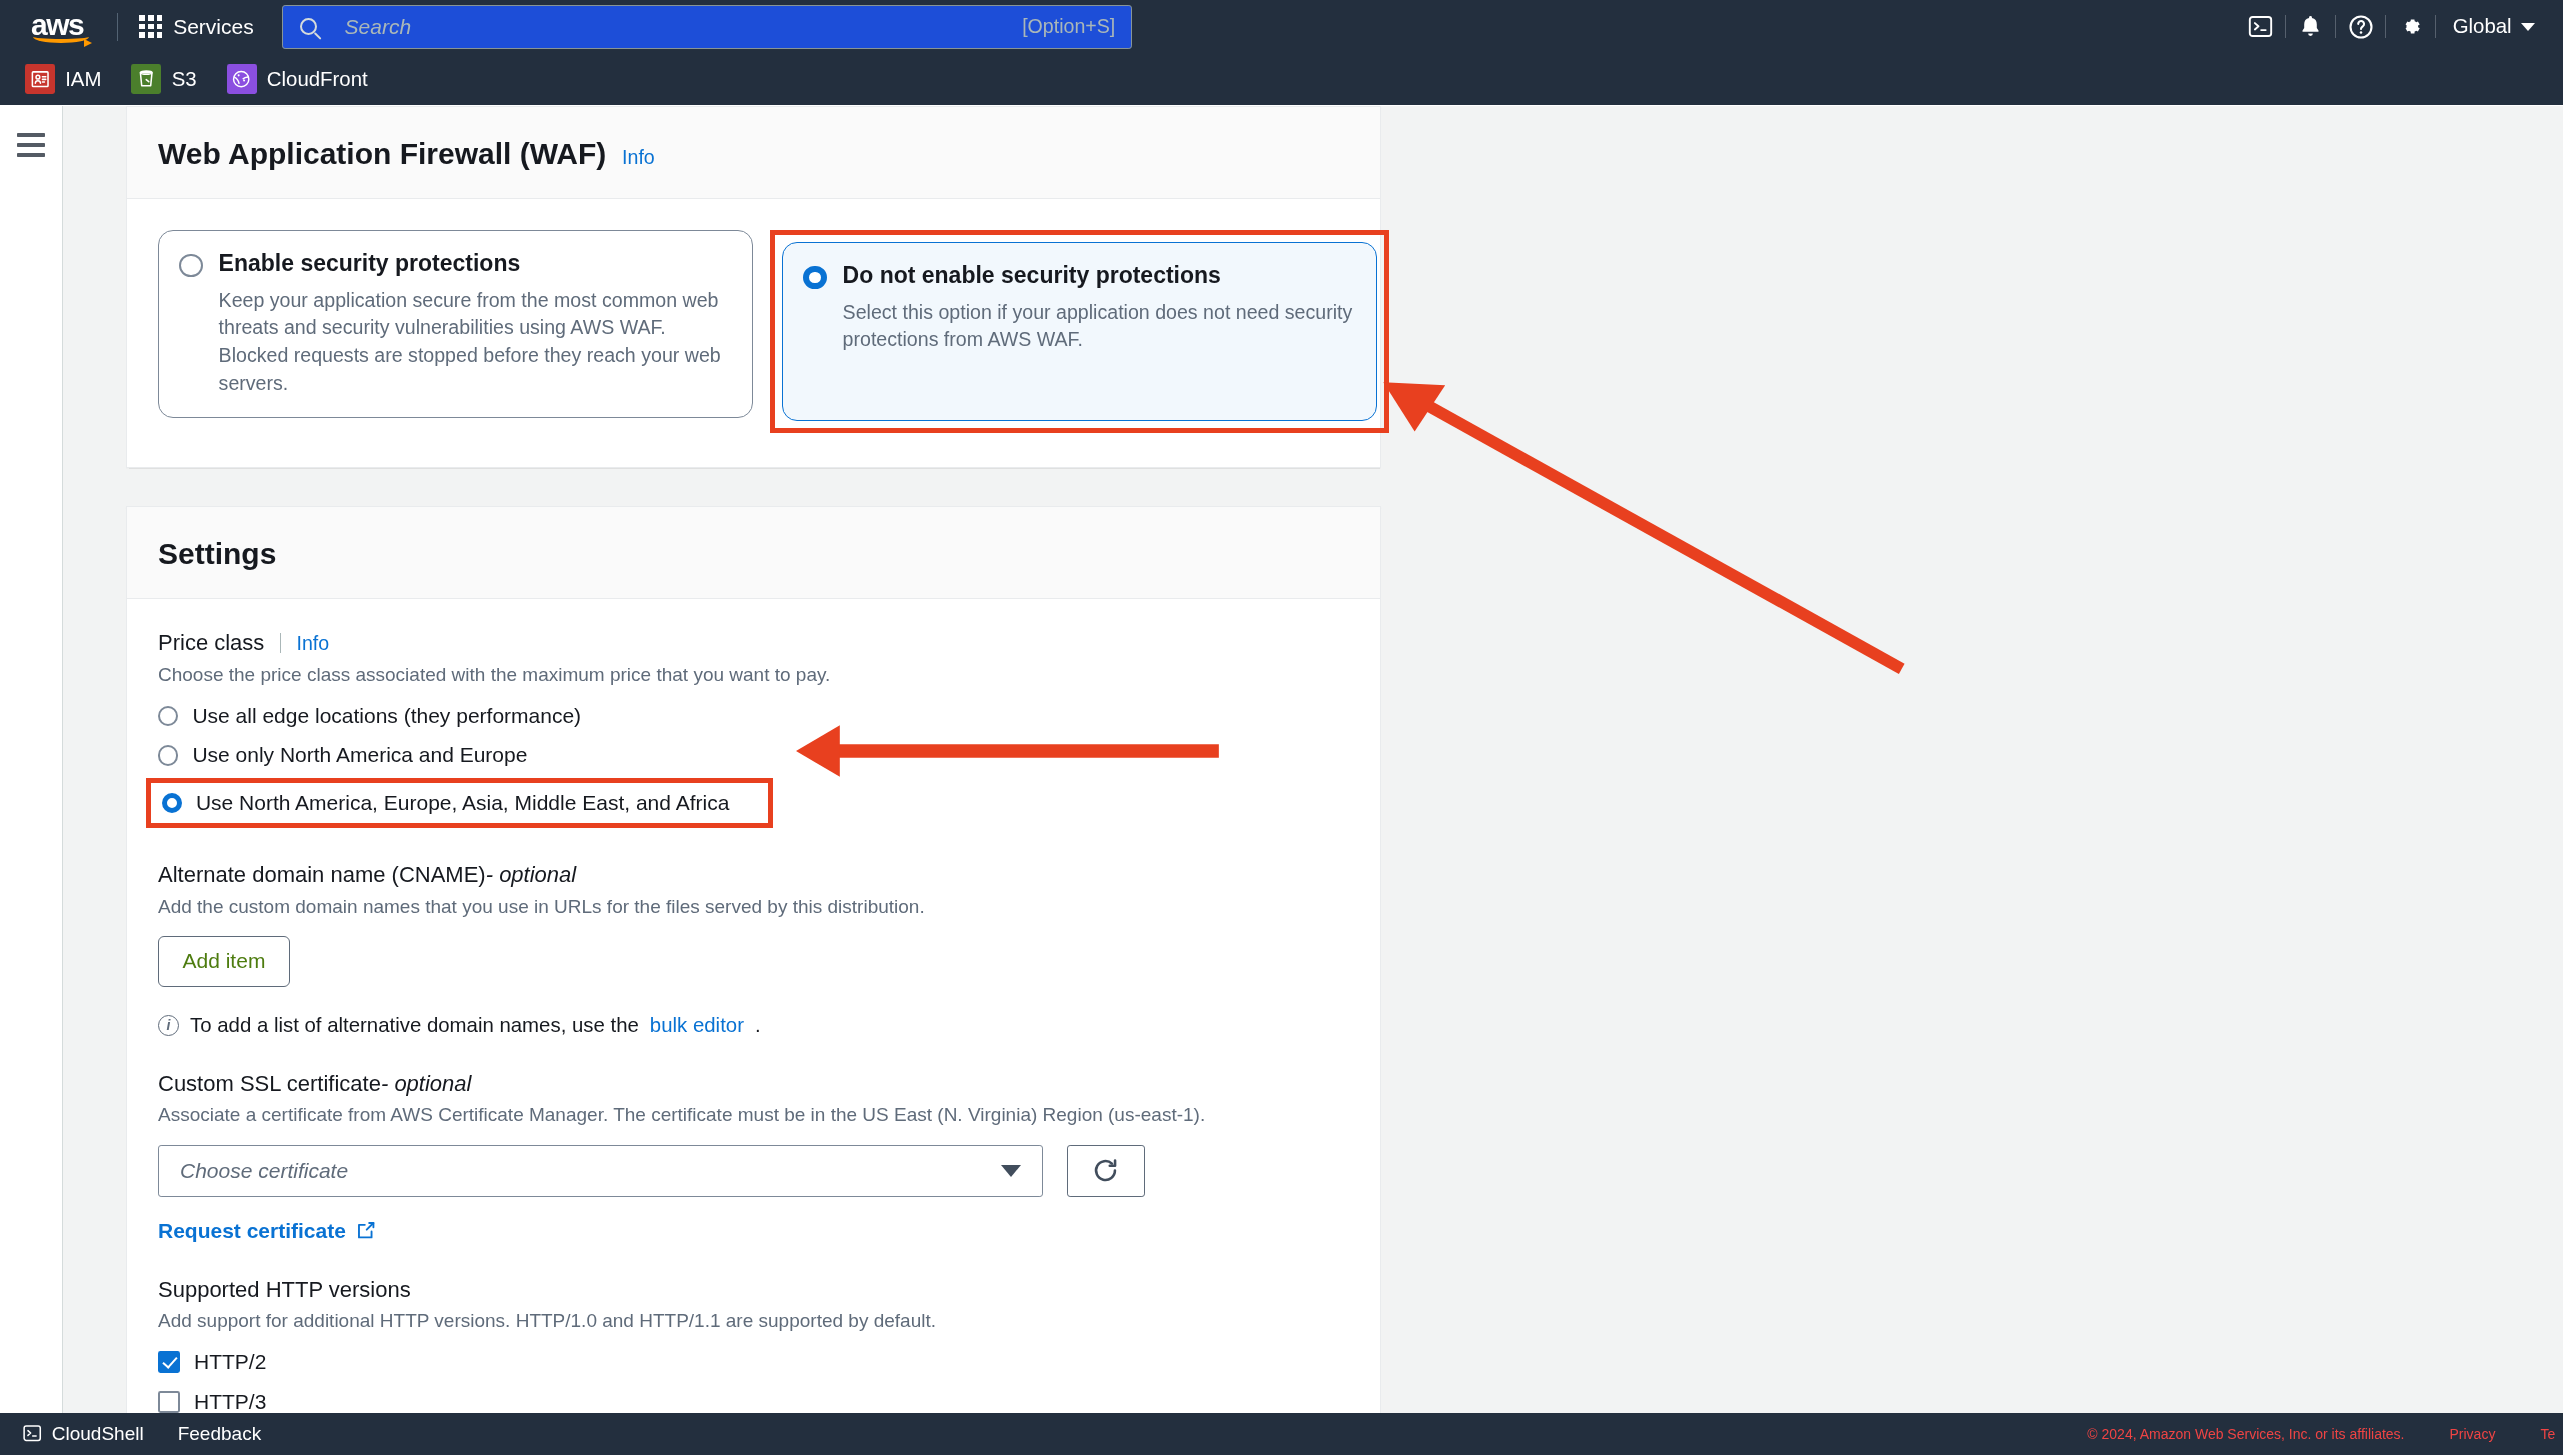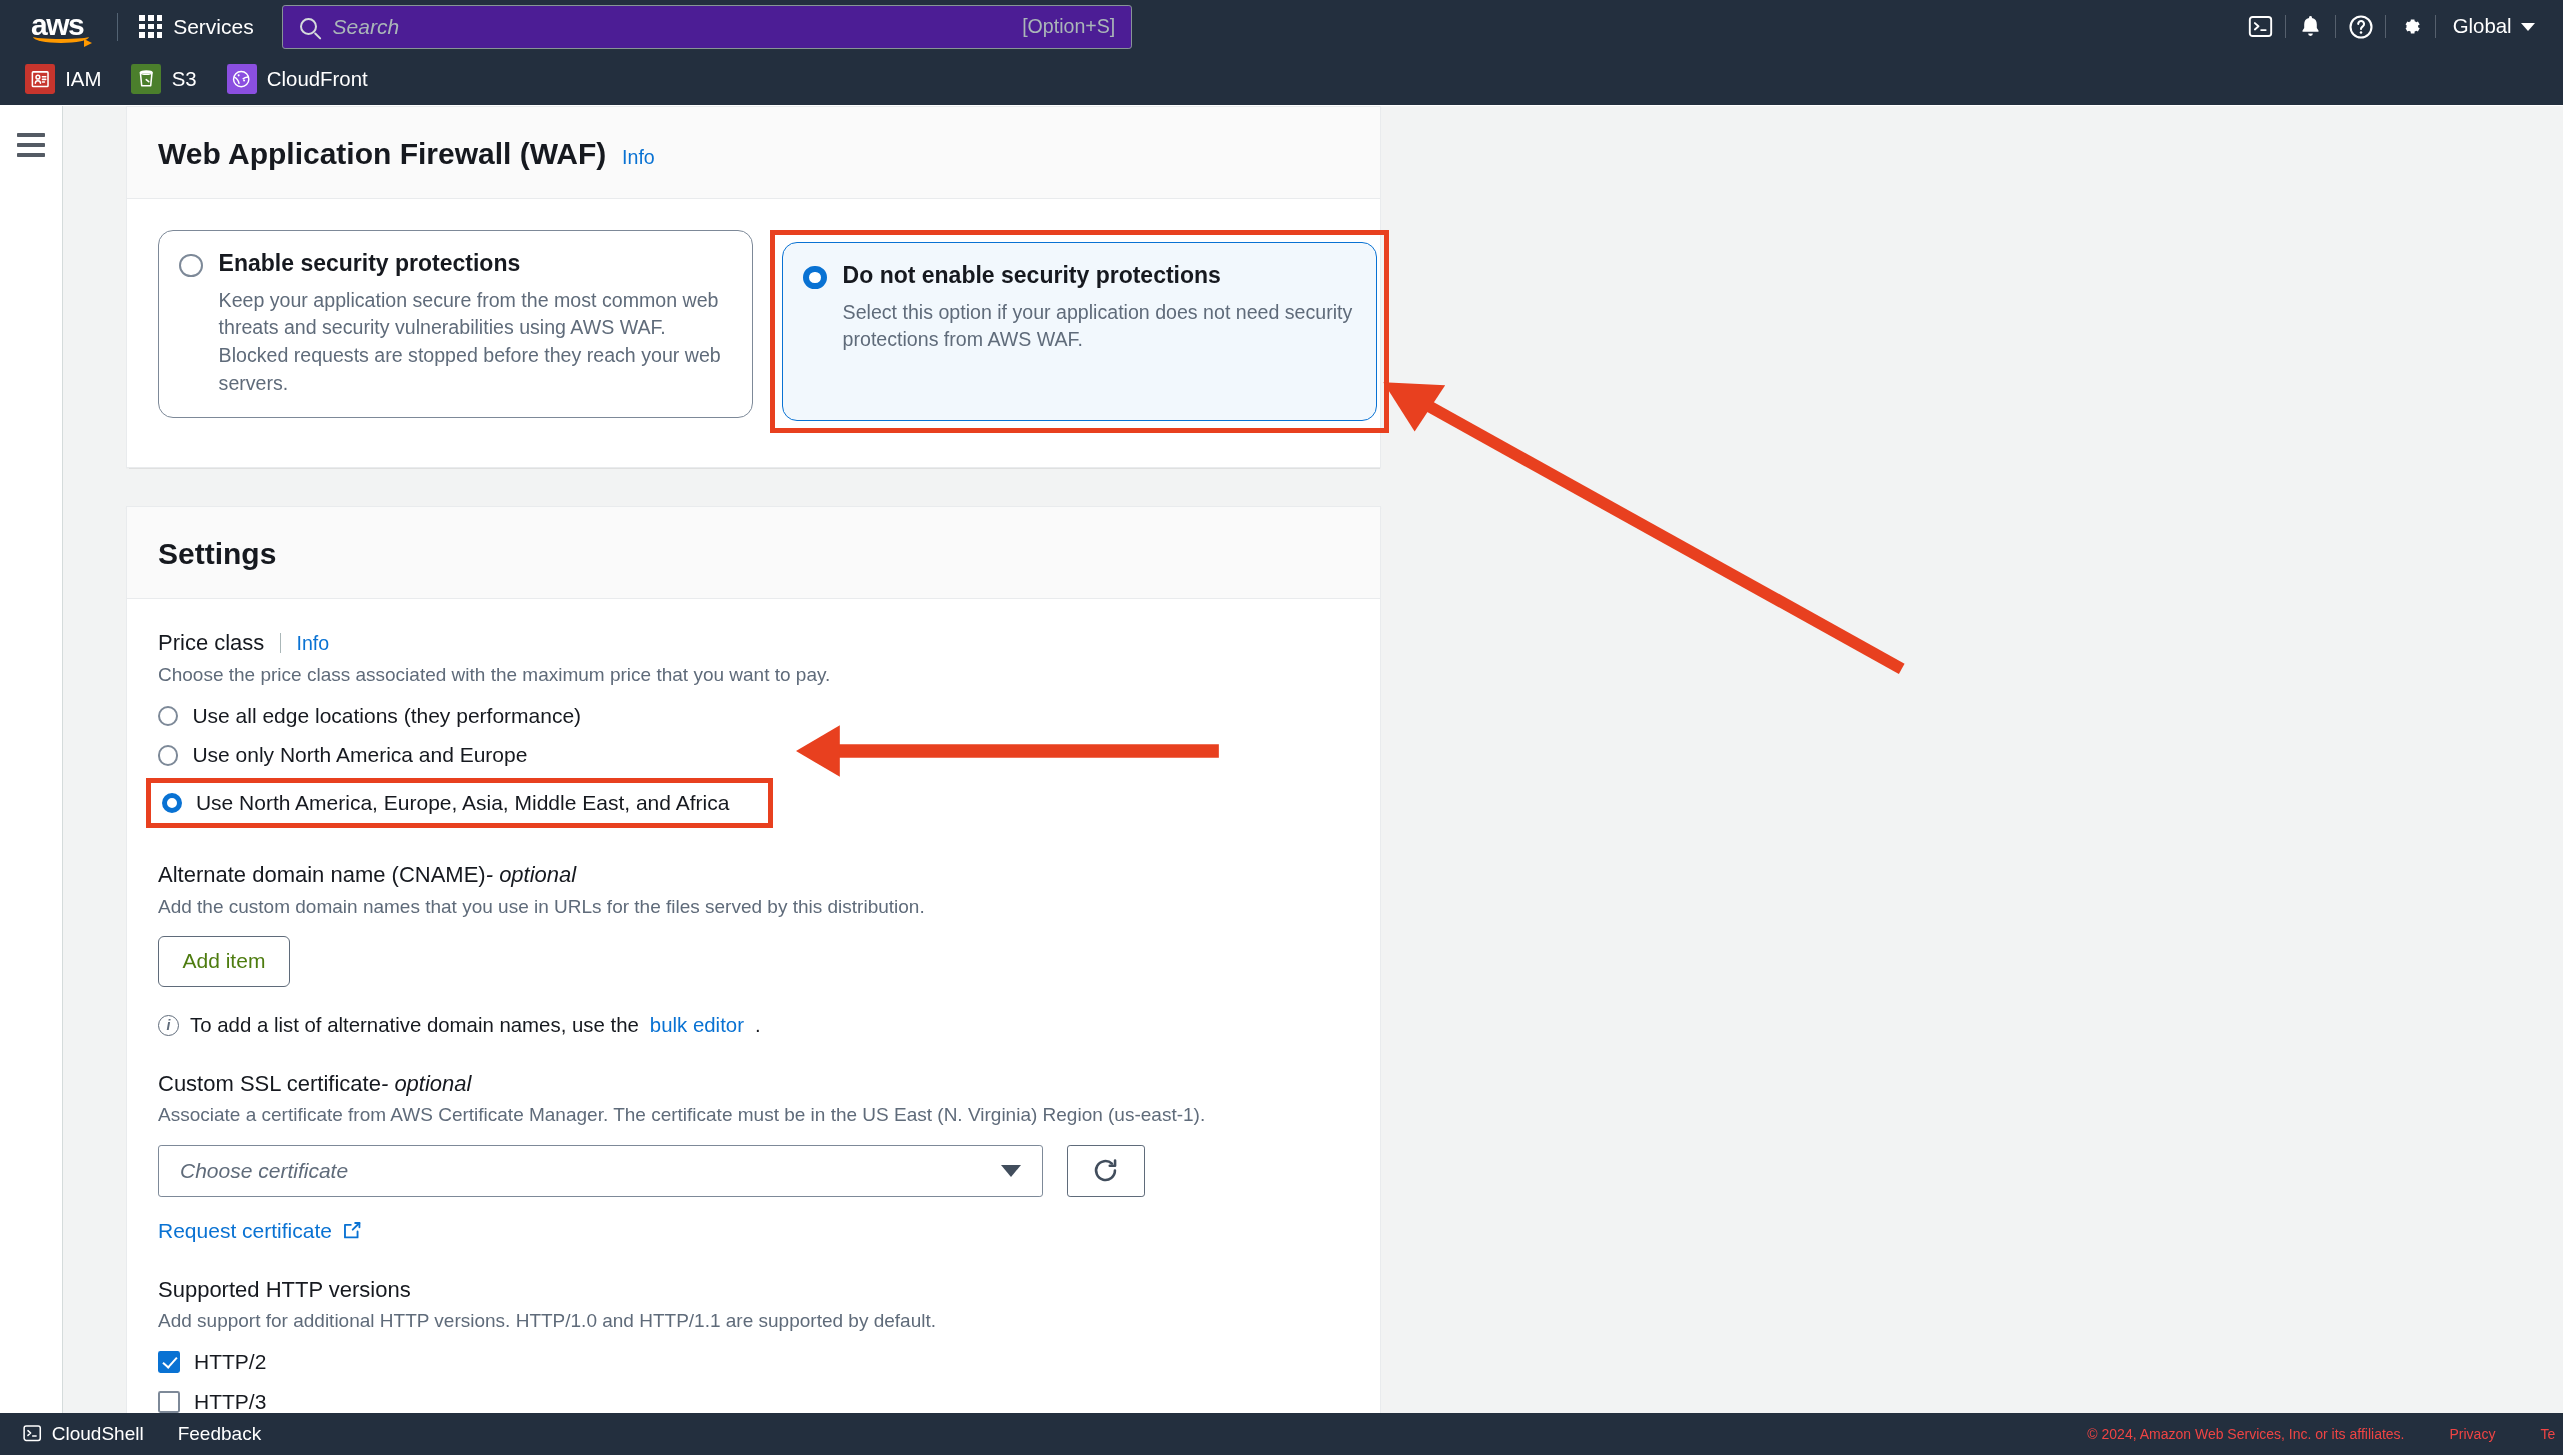--- a/index.html
+++ b/index.html
@@ -48,25 +48,26 @@
   .grid-icon {
     display: grid; grid-template-columns: repeat(3, 5.5px);
     grid-template-rows: repeat(3, 5.5px); gap: 3.1px; margin-right: 11px;
   }
   .grid-icon i { background: #ffffff; display: block; width: 5.5px; height: 5.5px; }
   .services-label { color: #ffffff; font-size: 21px; }
 
   .searchbar {
     margin-left: 23.5px;
     width: 850px; height: 44px;
-    background: #4c1d95;
+    background: #1d4ed8;
     border: 0.8px solid #879596;
     border-radius: 3.1px;
     display: flex; align-items: center;
     position: relative;
+    gap: 12px;
   }
   .search-icon {
     margin-left: 17px; width: 17px; height: 17px;
     border: 2.4px solid #d5dbdb; border-radius: 50%;
     position: relative; flex: none;
   }
   .search-icon:after {
     content: ""; position: absolute; right: -7px; bottom: -4.7px;
     width: 9.4px; height: 2.4px; background: #d5dbdb;
     transform: rotate(45deg); border-radius: 1.6px;
@@ -244,21 +245,21 @@
     width: 0; height: 0; border-left: 10.2px solid transparent;
     border-right: 10.2px solid transparent; border-top: 12.5px solid #414d5c;
   }
   .refresh-btn {
     width: 78px; height: 52px; border: 1.6px solid #5f6b7a; border-radius: 3.1px;
     background: #ffffff; display: flex; align-items: center; justify-content: center;
     cursor: pointer;
   }
   .req-link {
     display: inline-flex; align-items: center; gap: 10.2px; margin-top: 22px;
-    color: #0972d3; font-size: 21px; font-weight: 400; cursor: pointer;
+    color: #0972d3; font-size: 21px; font-weight: 700; cursor: pointer;
   }
 
   .chkrow { display: flex; align-items: center; gap: 14px; margin-top: 15.7px; cursor: pointer; }
   .chk {
     width: 22px; height: 22px; border: 2.4px solid #7d8998; border-radius: 2.4px;
     background: #fff; flex: none; position: relative;
   }
   .chk.on { background: #0972d3; border-color: #0972d3; }
   .chk.on:after {
     content: ""; position: absolute; left: 5.5px; top: 0.8px;

